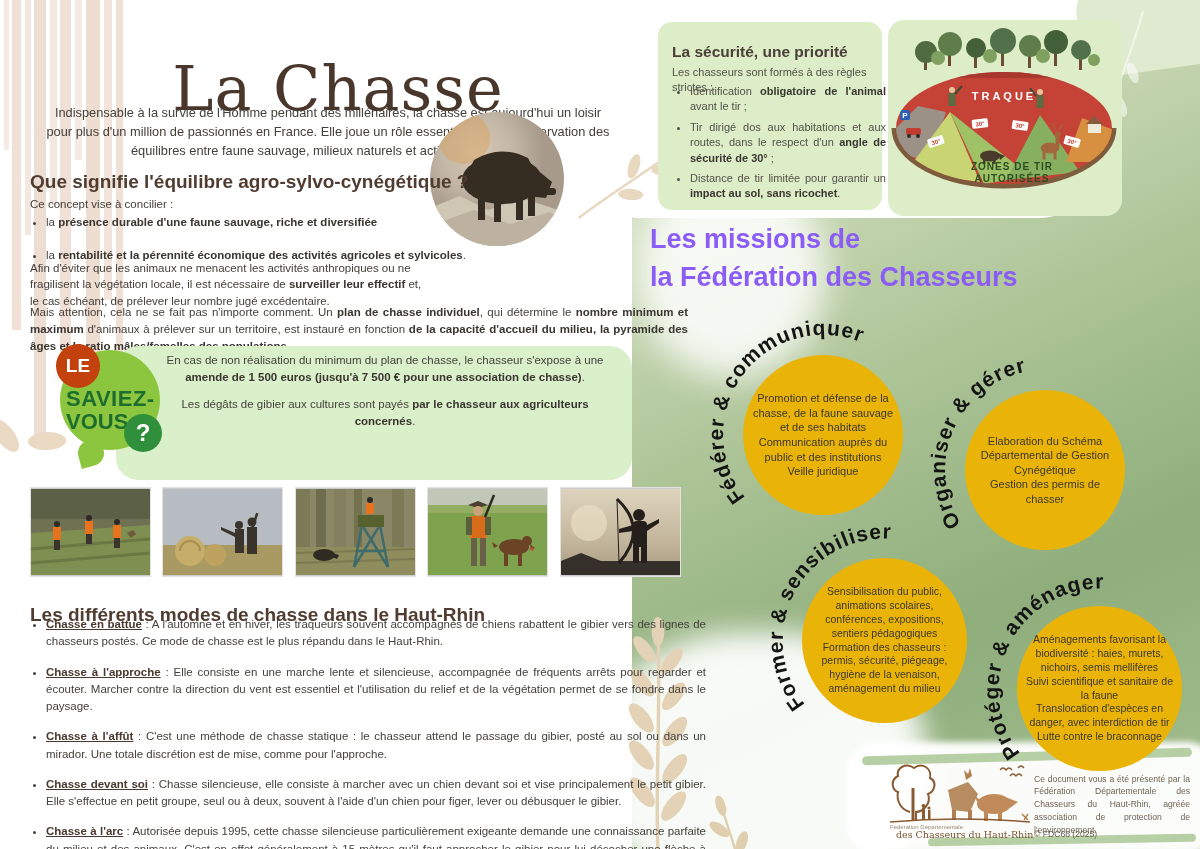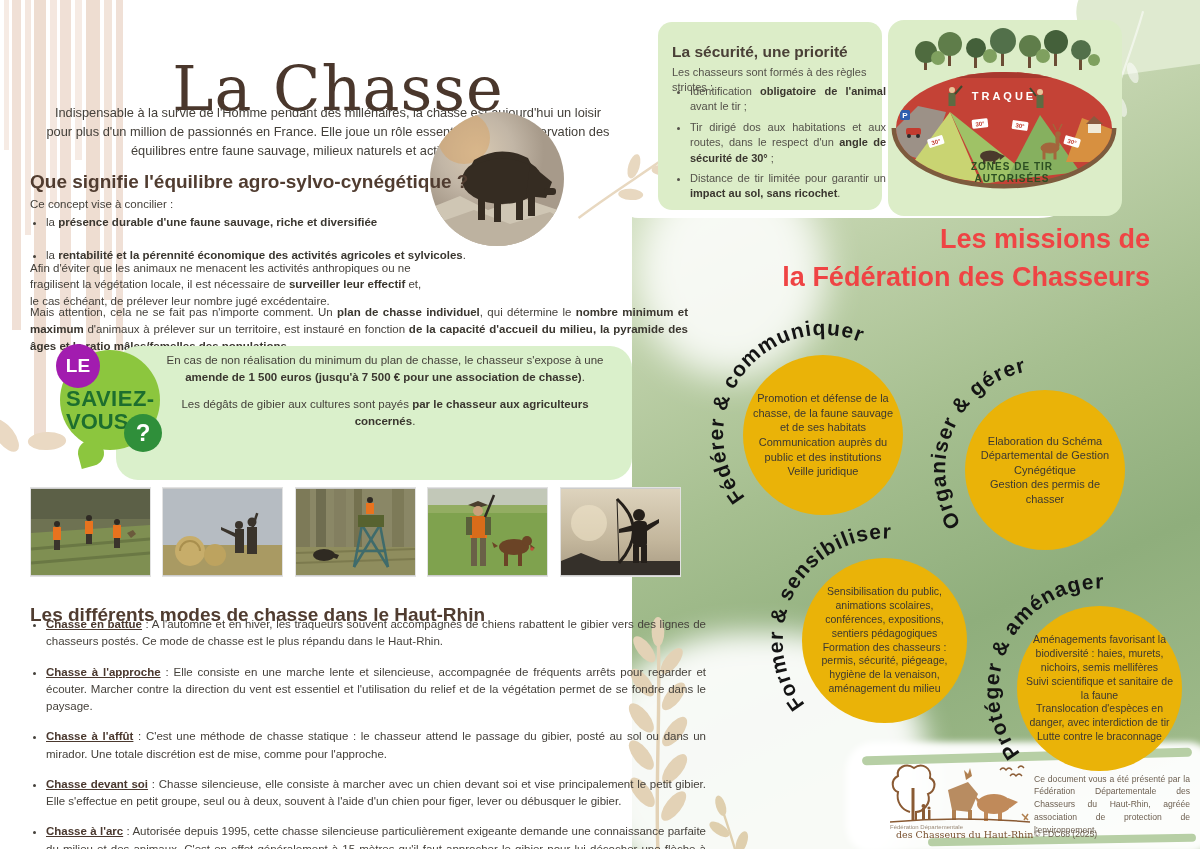--- a/index.html
+++ b/index.html
@@ -34,21 +34,21 @@
   .para1{left:30px;top:248px;width:398px;font-size:11.5px;line-height:1.45;}
   .para2{left:30px;top:292px;width:658px;font-size:11.5px;line-height:1.5;text-align:justify;}
   .boar-photo{left:430px;top:112px;width:134px;height:134px;border-radius:50%;overflow:hidden;}
 
   .saviez-box{left:116px;top:346px;width:516px;height:134px;background:#daf0cb;border-radius:22px;}
   .saviez-inner{left:150px;top:352px;width:470px;font-size:11.5px;line-height:1.45;text-align:center;}
   .saviez-inner p{margin:0 0 11px 0;}
   .badge{left:56px;top:348px;width:118px;height:122px;}
   .badge-bubble{left:4px;top:2px;width:100px;height:100px;background:#8cc63e;border-radius:50%;}
   .badge-tail{left:22px;top:92px;width:26px;height:26px;background:#8cc63e;border-radius:50% 50% 50% 0;transform:rotate(-15deg);}
-  .badge-le{left:0px;top:-4px;width:44px;height:44px;background:#a21caf;border-radius:50%;
+  .badge-le{left:0px;top:-4px;width:44px;height:44px;background:#c2410c;border-radius:50%;
             color:#ffffff;font-weight:700;font-size:19px;display:flex;align-items:center;justify-content:center;}
   .badge-t1{left:10px;top:38px;width:100px;font-weight:700;font-size:22px;color:#1d6e2e;letter-spacing:.5px;}
   .badge-t2{left:10px;top:61px;width:100px;font-weight:700;font-size:22px;color:#1d6e2e;}
   .badge-q{left:68px;top:66px;width:38px;height:38px;background:#2f8f3a;border-radius:50%;
            color:#ffffff;font-weight:700;font-size:24px;display:flex;align-items:center;justify-content:center;}
 
   .photo{top:487px;width:119px;height:88px;border:1px solid #e2e2e2;background:#ccc;}
   .ph1{left:30px;}.ph2{left:162px;}.ph3{left:295px;}.ph4{left:427px;}.ph5{left:560px;}
 
   .modes-head{left:30px;top:588px;width:560px;}
@@ -57,21 +57,21 @@
   .mode-term{font-weight:700;color:#4a382e;text-decoration:underline;}
 
   
   .sec-box{left:658px;top:22px;width:224px;height:188px;background:#dcedc8;border-radius:14px;}
   .sec-title{left:672px;top:30px;width:200px;font-size:15.5px;font-weight:700;color:#4a4037;}
   .sec-lead{left:672px;top:54px;width:198px;font-size:11px;line-height:1.4;color:#54514a;}
   .sec-list{left:676px;top:84px;width:196px;margin:0;padding:0 0 0 14px;font-size:11px;color:#54514a;}
   .sec-list li{margin:0 0 5px 0;line-height:1.4;text-align:justify;}
   .diagram-box{left:888px;top:20px;width:234px;height:196px;background:#dcedc8;border-radius:16px;overflow:hidden;}
 
-  .missions-title{left:650px;top:220px;width:500px;text-align:right;font-size:27px;font-weight:700;color:#ef4444;line-height:38px;}
+  .missions-title{left:650px;top:220px;width:500px;text-align:left;font-size:27px;font-weight:700;color:#8b5cf6;line-height:38px;}
 
   .mc{width:240px;height:240px;}
   .mc svg{position:absolute;left:0;top:0;width:240px;height:240px;overflow:visible;}
   .mc .mc-circle{position:absolute;border-radius:50%;background:#eab308;display:flex;flex-direction:column;
                  align-items:center;justify-content:center;text-align:center;color:#3c3832;}
   .mc .mc-circle div{width:92%;line-height:1.32;}
   .mc-title{font-size:21px;font-weight:700;fill:#141414;letter-spacing:1px;}
   .mc1{left:688px;top:300px;}  .mc1 .mc-circle{left:55px;top:55px;width:160px;height:160px;font-size:11px;}
   .mc2{left:905px;top:335px;}  .mc2 .mc-circle{left:60px;top:55px;width:160px;height:160px;font-size:11px;}
   .mc3{left:762px;top:498px;}  .mc3 .mc-circle{left:40px;top:60px;width:165px;height:165px;font-size:10.5px;}

